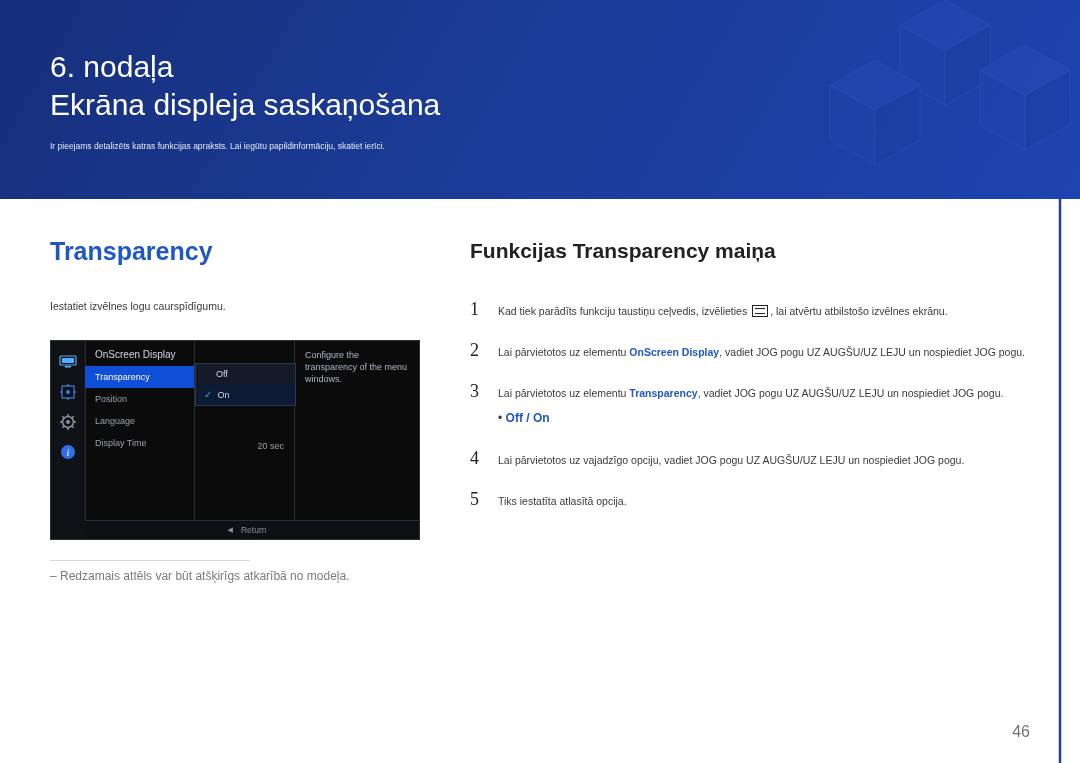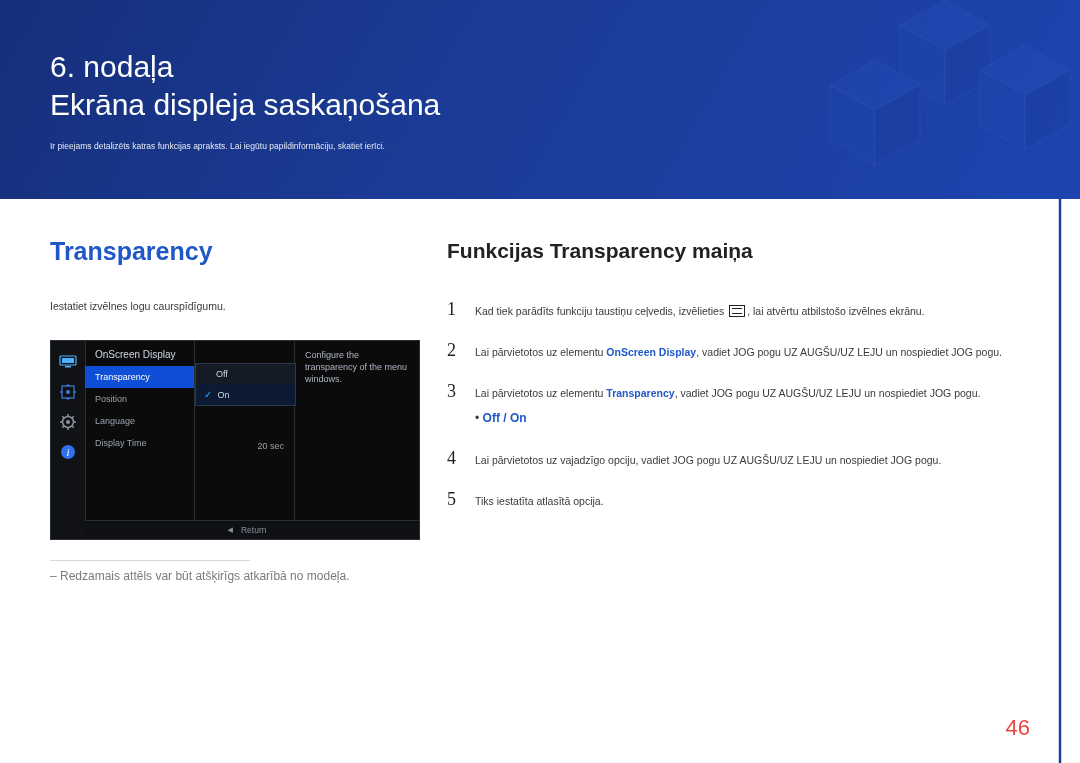--- a/index.html
+++ b/index.html
@@ -48,21 +48,21 @@
     position: absolute;
     right: 0; top: 0;
     width: 1080px; height: 763px;
     pointer-events: none;
   }
   .curve svg { width: 100%; height: 100%; }
   .content {
     position: relative;
     padding: 38px 50px 0 50px;
     display: flex;
-    gap: 27px;
+    gap: 50px;
   }
   .left { width: 370px; flex: 0 0 370px; }
   .right { flex: 1; }
   .h2-blue {
     color: #1f57c8;
     font-size: 25px;
     font-weight: 700;
     margin: 0 0 34px 0;
   }
   .h2-black {
@@ -234,22 +234,22 @@
     position: absolute;
     left: 2px; right: 2px; height: 1px; background: #222;
   }
   .menu-glyph::before { top: 2px; }
   .menu-glyph::after { bottom: 2px; }
 
   .pagenum {
     position: absolute;
     right: 50px;
     bottom: 22px;
-    font-size: 22px;
-    color: #ef4444;
+    font-size: 16px;
+    color: #737373;
     font-weight: 300;
   }
 </style>
 </head>
 <body>
 
 <div class="page">
 
   <div class="curve">
     <svg viewBox="0 0 1080 763">

